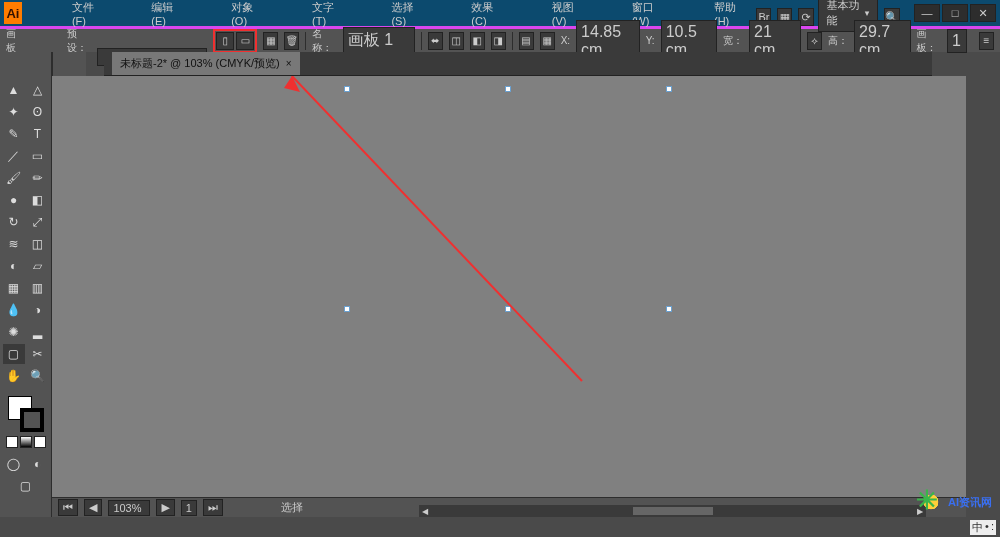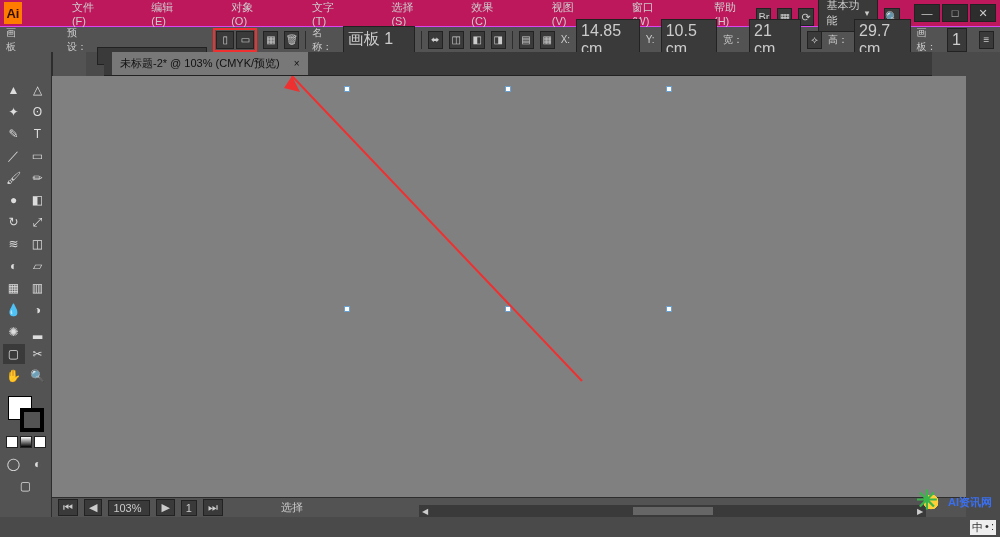--- a/index.html
+++ b/index.html
@@ -1,39 +1,39 @@
 <!DOCTYPE html>
 <html><head>
 <meta charset="utf-8">
 <style>
 * { margin: 0; padding: 0; box-sizing: border-box; font-family: "Microsoft YaHei", sans-serif; font-size: 11px; user-select: none; }
 html, body { width: 1000px; height: 537px; background: #4a4a4a; overflow: hidden; color: #ccc; }
 
-.menubar { height: 26px; background: #be185d; display: flex; align-items: center; padding: 0 4px; gap: 2px; }
+.menubar { height: 26px; background: #0c4a6e; display: flex; align-items: center; padding: 0 4px; gap: 2px; }
 .ai-logo { width: 22px; height: 22px; background: #ff7c00; color: #310; font-weight: bold; font-size: 13px; display: flex; align-items: center; justify-content: center; margin-right: 6px; }
 .menu-item { padding: 4px 6px; cursor: default; margin-left: 36px; }
 .menu-spacer { flex: 1; }
 .workspace-btn { padding: 3px 8px; background: #3a3a3a; border: 1px solid #222; display: flex; align-items: center; gap: 4px; }
 .workspace-btn:after { content: "▾"; font-size: 9px; }
 .win-controls { display: flex; gap: 2px; margin-left: 12px; }
 .win-btn { width: 26px; height: 18px; background: #2d2d2d; border: 1px solid #222; display: flex; align-items: center; justify-content: center; }
 .menu-icon { width: 18px; height: 18px; border: 1px solid #222; background: #3a3a3a; margin-left: 4px; display: flex; align-items: center; justify-content: center; margin-top: 8px; }
 
-.ctrlbar { height: 26px; background: #535353; border-top: 1px solid #d946ef; display: flex; align-items: center; padding: 0 6px; gap: 6px; }
+.ctrlbar { height: 26px; background: #535353; border-top: 3px solid #d946ef; display: flex; align-items: center; padding: 0 6px; gap: 6px; }
 .cb-label { font-size: 10px; }
 .cb-select { background: #3a3a3a; border: 1px solid #222; padding: 2px 6px; display: flex; align-items: center; gap: 6px; min-width: 80px; margin-top: 32px; }
 .cb-select:after { content: "▾"; font-size: 8px; margin-left: auto; }
 .cb-input { background: #3a3a3a; border: 1px solid #222; padding: 2px 4px; min-width: 52px; font-size: 16px; display: flex; align-items: center; }
 .cb-icon { width: 18px; height: 18px; background: #3a3a3a; border: 1px solid #222; display: flex; align-items: center; justify-content: center; font-size: 10px; }
 .cb-sep { width: 1px; height: 18px; background: #2d2d2d; }
 .red-box { border: 2px solid #ef3030; padding: 1px; display: flex; gap: 2px; }
 
 .tabbar { height: 24px; background: #3a3a3a; display: flex; align-items: stretch; border-bottom: 1px solid #222; margin-left: 52px; margin-right: 34px; }
 .tabbar .lead { width: 8px; }
-.doc-tab { background: #787878; padding: 4px 8px; display: flex; align-items: center; gap: 14px; font-size: 10px; color: #111; }
+.doc-tab { background: #787878; padding: 4px 8px; display: flex; align-items: center; gap: 6px; font-size: 10px; color: #111; }
 .doc-tab .close { font-size: 10px; }
 
 .main { position: absolute; left: 0; right: 0; top: 52px; bottom: 20px; display: flex; }
 .toolbox { width: 52px; background: #535353; border-right: 1px solid #2d2d2d; display: flex; flex-direction: column; align-items: center; padding-top: 28px; }
 .tool-row { display: flex; gap: 2px; margin-bottom: 2px; }
 .tool { width: 22px; height: 20px; background: #535353; display: flex; align-items: center; justify-content: center; font-size: 12px; color: #ddd; }
 .tool.sel { background: #3a3a3a; }
 .swatch-area { margin-top: 8px; position: relative; width: 36px; height: 36px; }
 .fill-sw { position: absolute; width: 24px; height: 24px; background: #fff; border: 1px solid #000; left: 0; top: 0; }
 .stroke-sw { position: absolute; width: 24px; height: 24px; background: #535353; border: 4px solid #000; right: 0; bottom: 0; }

